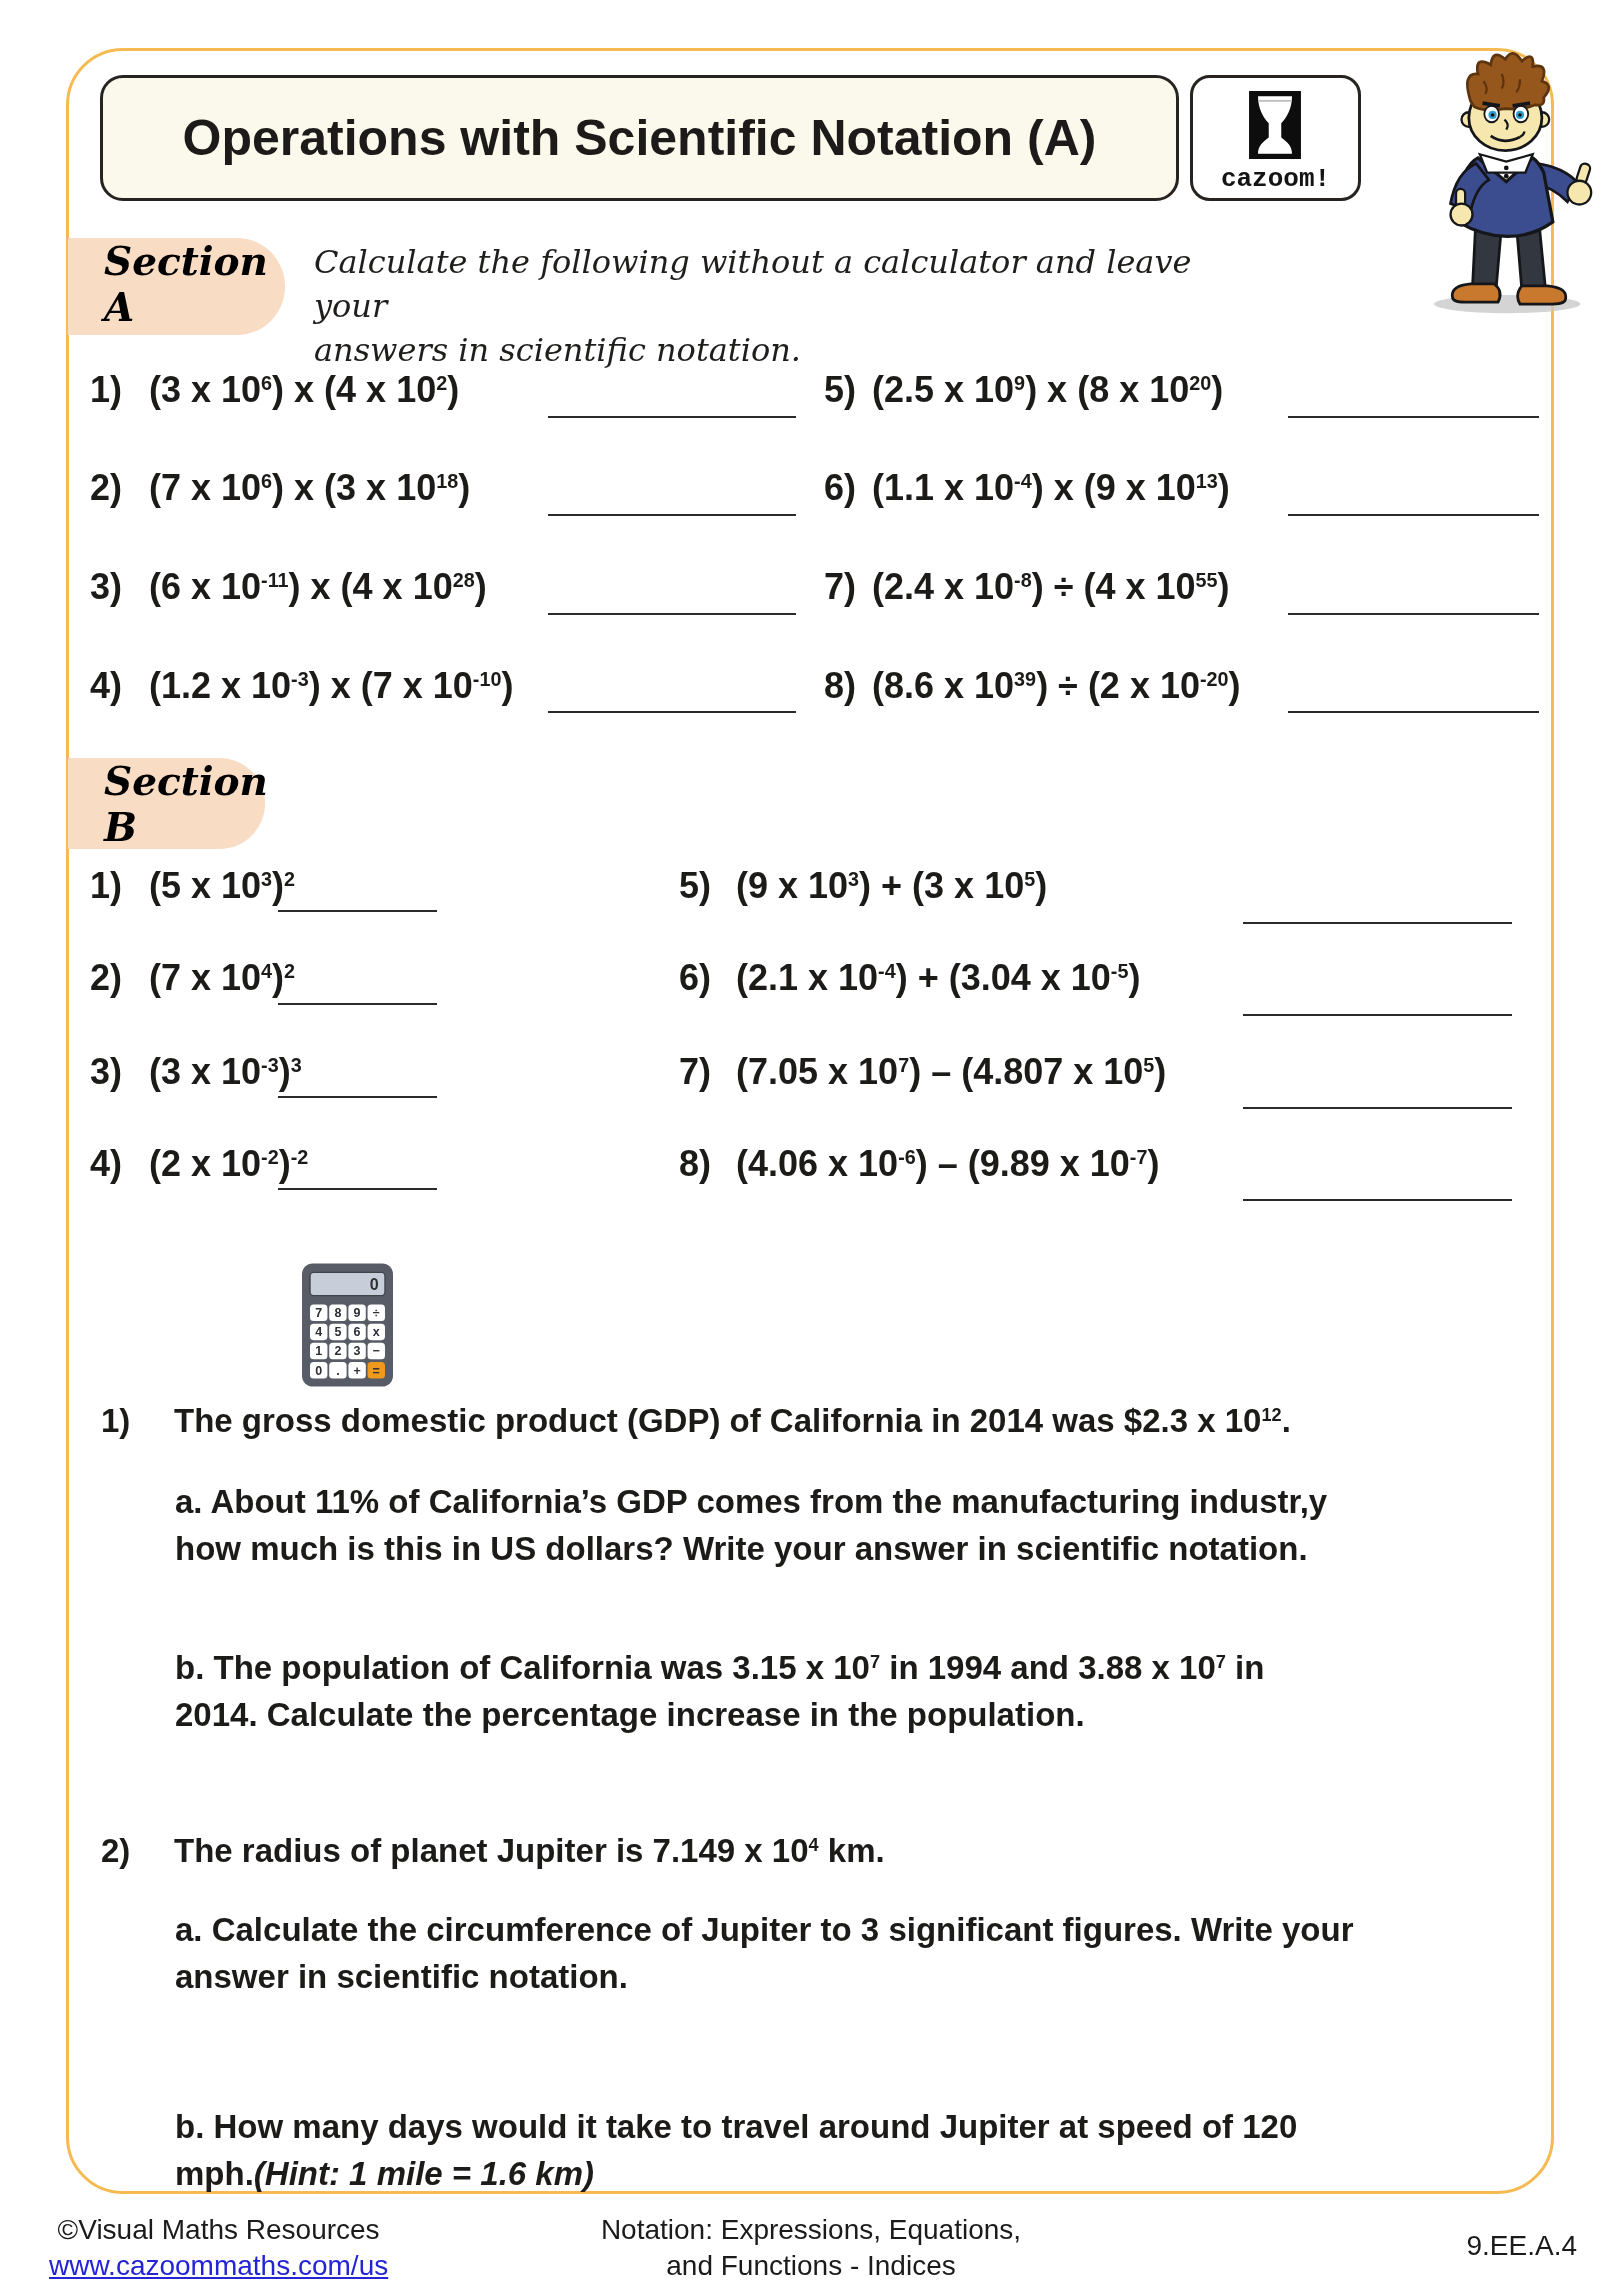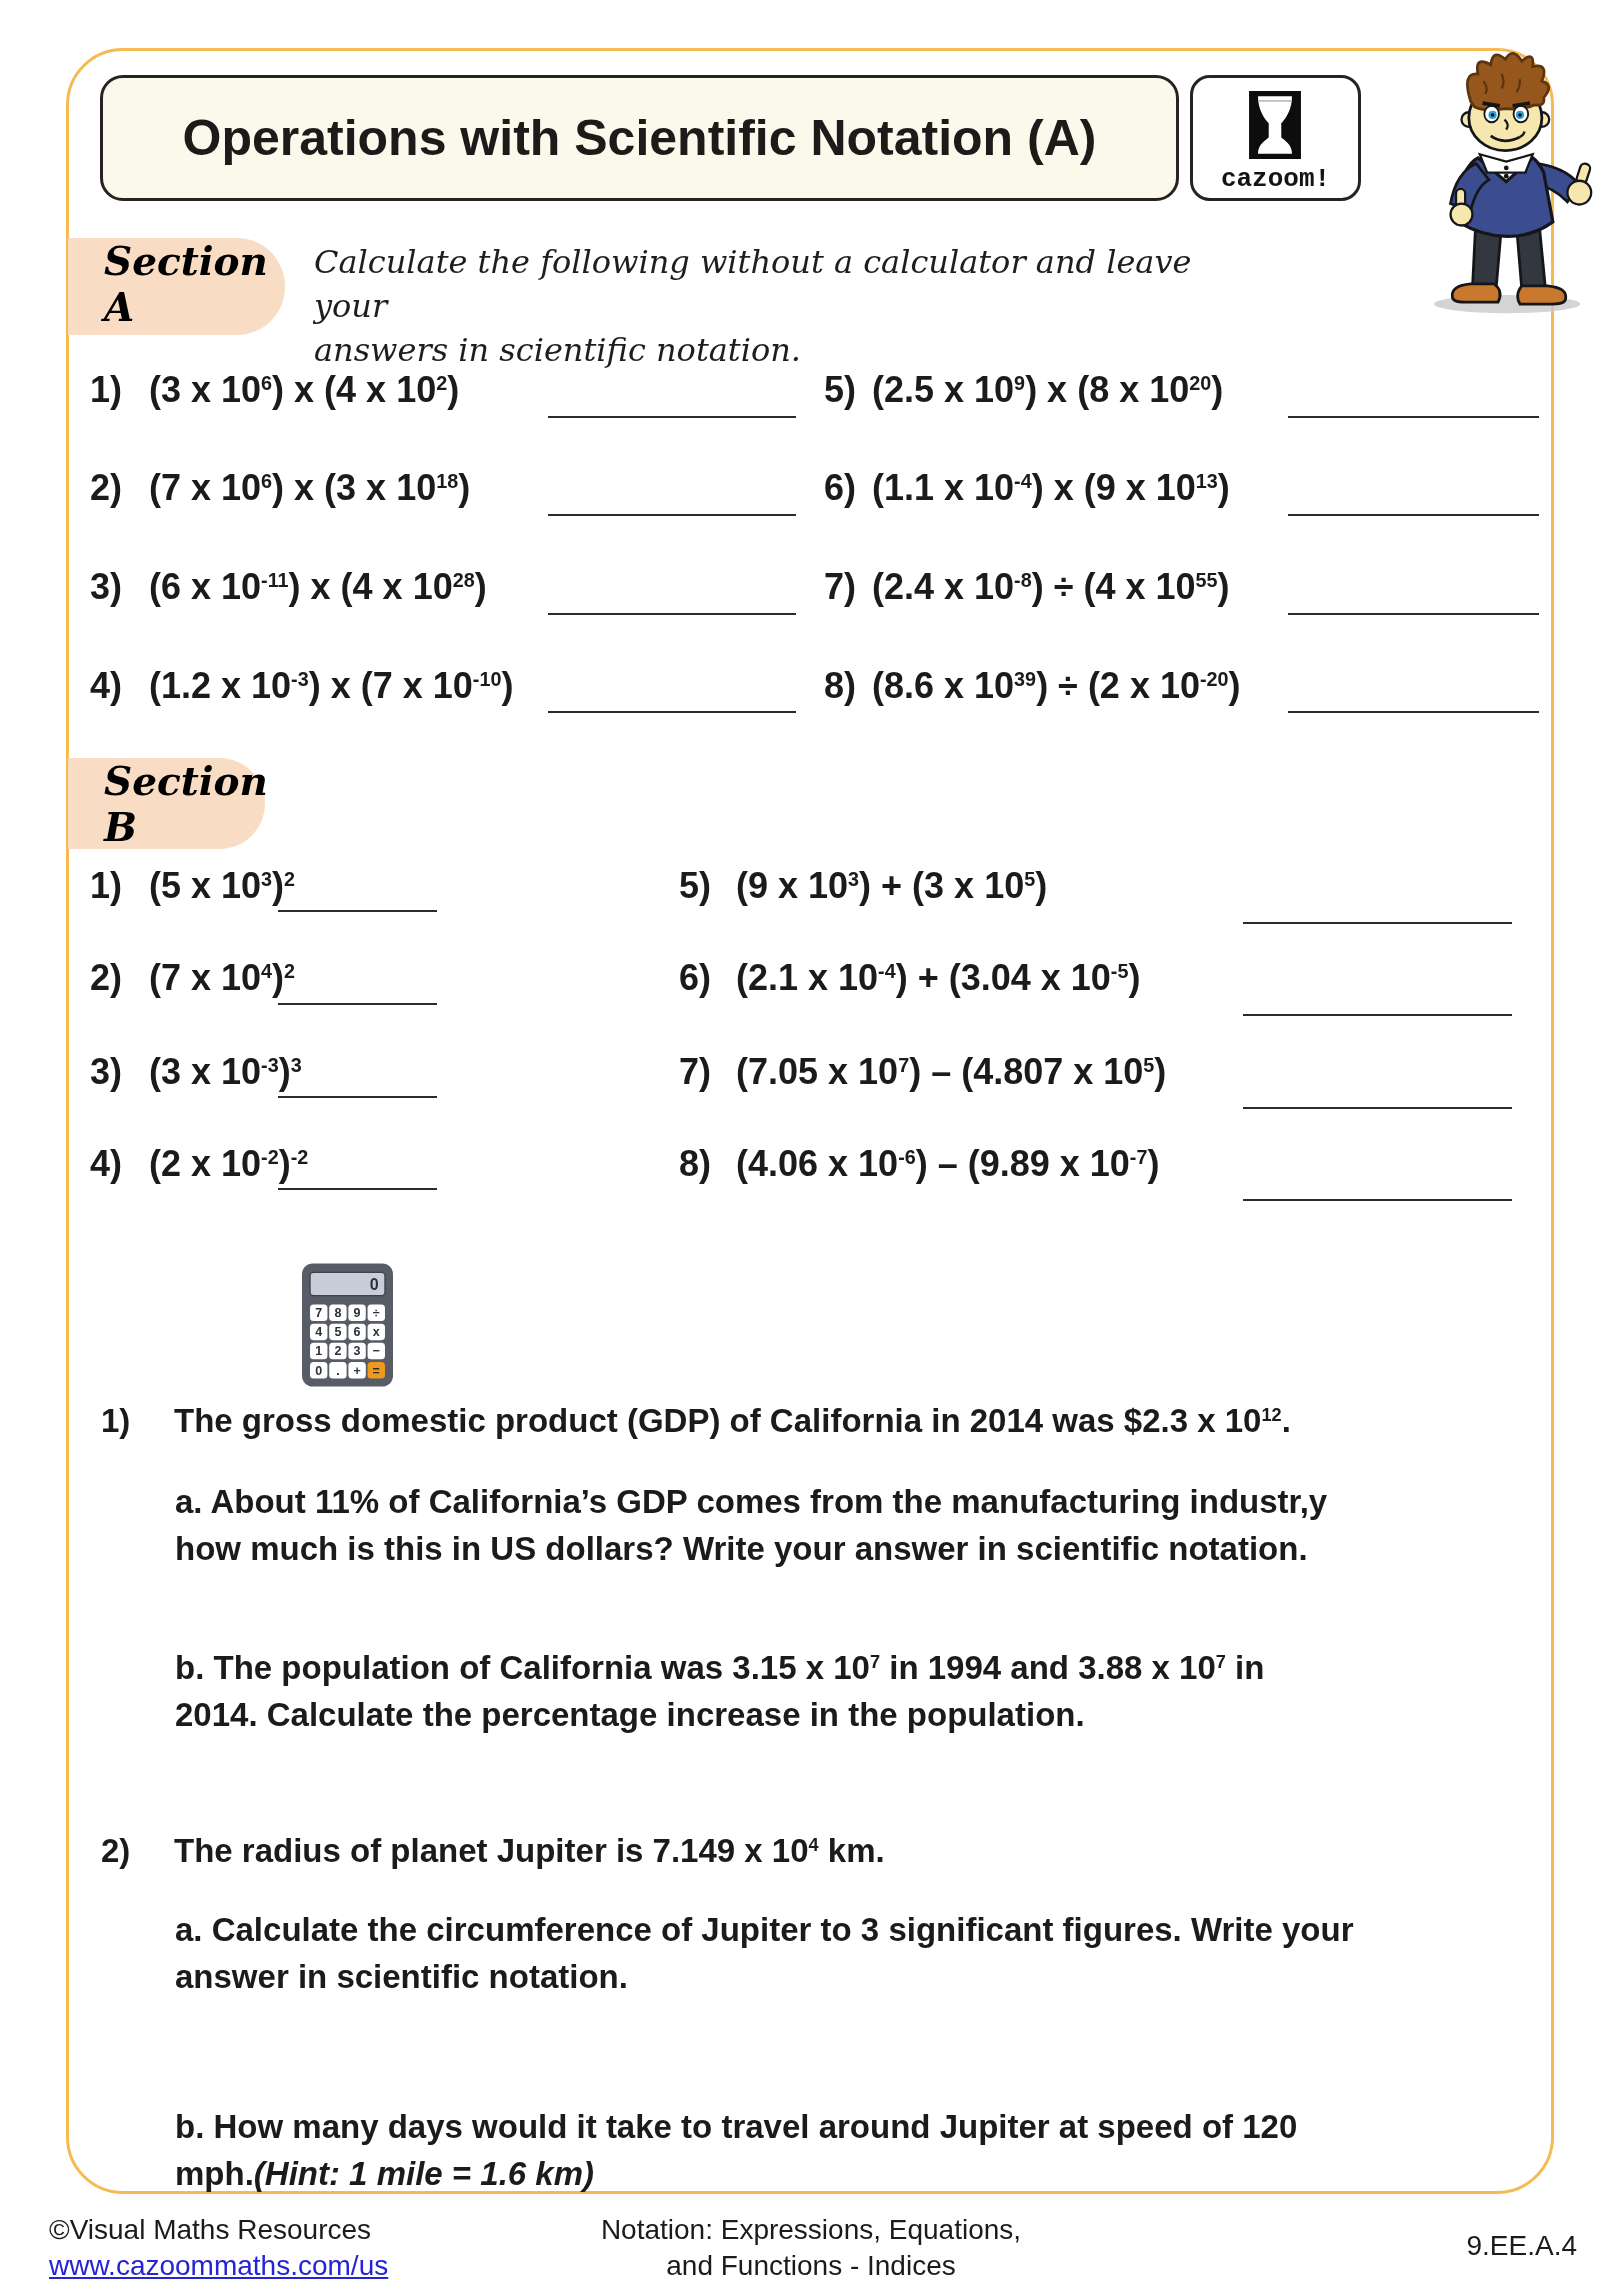--- a/index.html
+++ b/index.html
@@ -41,21 +41,21 @@
 
   .calc{position:absolute;left:302px;top:1263px;width:91px;height:124px;}
 
   .cpara{position:absolute;font-weight:bold;font-size:33px;line-height:47px;white-space:nowrap;}
   .cpara span{display:block;}
   .citem{position:absolute;display:flex;font-weight:bold;font-size:33px;white-space:nowrap;}
   .cnum{width:73px;flex:none;}
   .hint{font-style:italic;display:inline !important;}
   .inline{display:inline !important;}
 
-  .foot{position:absolute;font-size:28px;color:#1b1b1b;line-height:36px;}
+  .foot{position:absolute;font-size:28px;color:#1b1b1b;line-height:36px;text-align:center;}
   .foot-center{left:0;width:1622px;text-align:center;}
   .foot-right{left:1299px;width:278px;text-align:right;}
   a.sitelink{color:#2424d6;text-decoration:underline;}
 </style>
 </head>
 <body>
 
 <div class="canvas">
 
   <div class="frame"></div>

